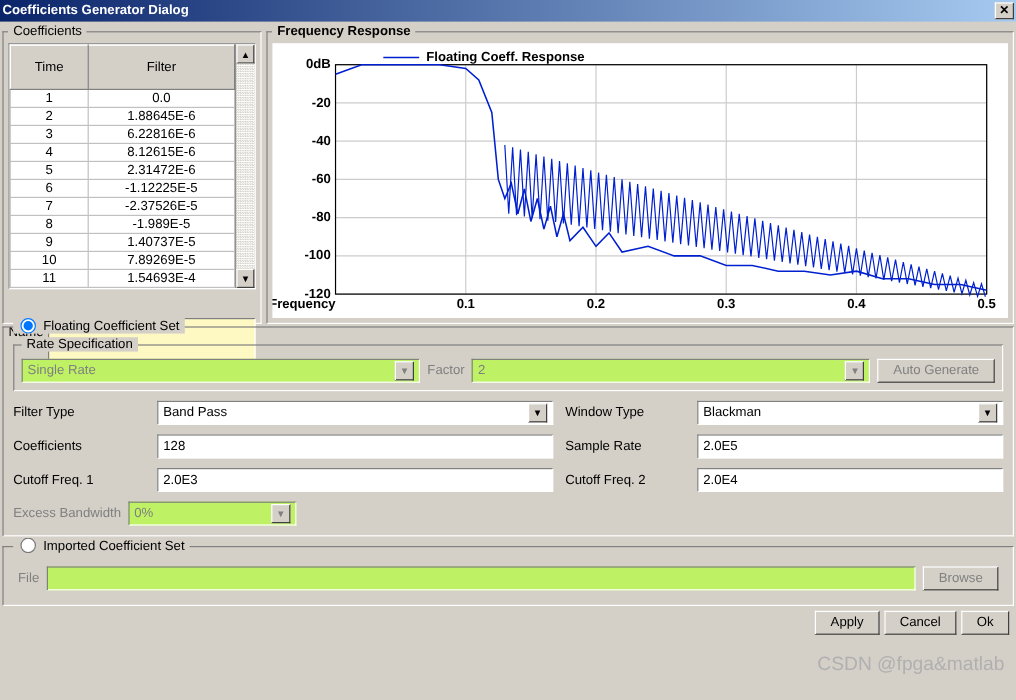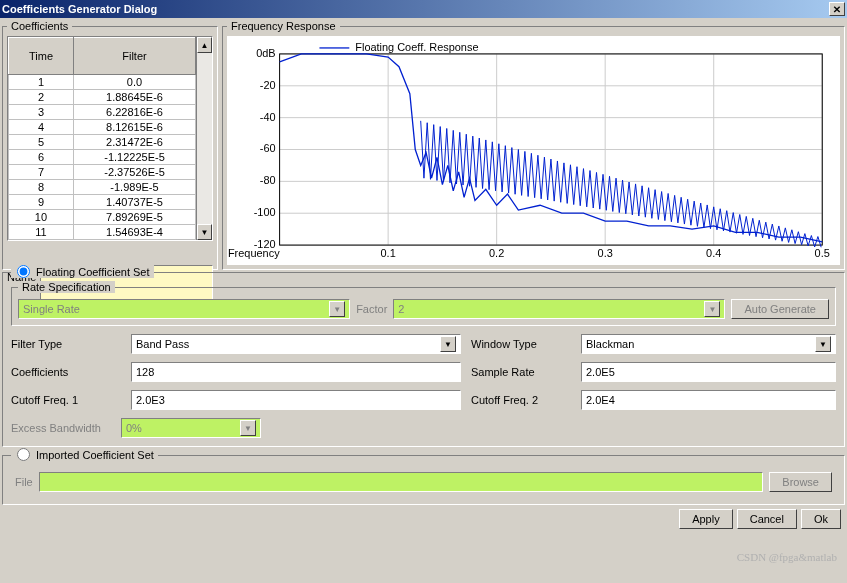--- a/index.html
+++ b/index.html
@@ -13,43 +13,43 @@
 .coeffs { width: 216px; display: flex; flex-direction: column; }
 .tbl-wrap { flex: 1; display: flex; border: 1px solid #808080; border-right-color: #fff; border-bottom-color: #fff; background: #fff; }
 .tbl { flex: 1; border-collapse: collapse; }
 .tbl th { background: #d4d0c8; border: 1px solid #808080; border-top-color: #fff; border-left-color: #fff; padding: 12px 6px; font-weight: normal; }
 .tbl td { border: 1px solid #c0c0c0; text-align: center; padding: 1px 4px; }
 .scrollbar { width: 16px; background: #d4d0c8; border-left: 1px solid #808080; display: flex; flex-direction: column; }
 .scroll-arrow { height: 16px; background: #d4d0c8; border: 1px solid #fff; border-right-color: #404040; border-bottom-color: #404040; display: flex; align-items: center; justify-content: center; font-size: 8px; }
 .scroll-track { flex: 1; background: repeating-conic-gradient(#d4d0c8 0% 25%, #fff 0% 50%) 50% / 2px 2px; }
 .name-row { display: flex; align-items: center; gap: 4px; margin-top: 4px; }
 .name-row input { flex: 1; border: 1px solid #808080; border-right-color: #fff; border-bottom-color: #fff; padding: 15px 4px; background: #fef9c3; margin-top: 20px; }
-.freq { flex: 1; }
+.freq { flex: 1; font-weight: bold; }
 .chart { background: #fff; width: 100%; height: 100%; position: relative; }
 .chart svg { width: 100%; height: 100%; }
 .mid-fieldset { position: relative; padding: 8px; }
 .radio-row { display: flex; align-items: center; gap: 4px; margin-bottom: 6px; }
 .radio-row input { margin: 0 2px; }
 .rate-spec { margin-bottom: 8px; padding: 6px; }
 .rate-row { display: flex; align-items: center; gap: 6px; }
 .select, .field-input { border: 1px solid #808080; border-right-color: #fff; border-bottom-color: #fff; background: #fff; padding: 2px 4px; height: 20px; }
 .select { display: flex; justify-content: space-between; align-items: center; }
 .select.disabled, .field-input.disabled { background: #bef264; color: #808080; }
 .dropdown-btn { width: 16px; height: 16px; background: #d4d0c8; border: 1px solid #fff; border-right-color: #404040; border-bottom-color: #404040; display: flex; align-items: center; justify-content: center; font-size: 8px; }
 .btn { background: #d4d0c8; border: 1px solid #fff; border-right-color: #404040; border-bottom-color: #404040; padding: 3px 12px; cursor: pointer; }
 .btn.disabled { color: #808080; }
 .form-grid { display: grid; grid-template-columns: 110px 330px 100px 1fr; gap: 8px 10px; align-items: center; margin-top: 4px; }
-.excess-row { display: flex; align-items: center; gap: 20px; margin-top: 8px; }
+.excess-row { display: flex; align-items: center; gap: 6px; margin-top: 8px; }
 .excess-row .select { width: 140px; }
 .imported { margin-top: 6px; padding: 12px; }
 .file-row { display: flex; align-items: center; gap: 6px; margin-top: 4px; }
 .file-row .field-input { flex: 1; }
 .file-row .btn { margin-left: auto; text-align: center; }
 .bottom-btns { display: flex; justify-content: flex-end; gap: 4px; padding: 2px 4px; }
-.watermark { position: absolute; bottom: 20px; right: 10px; color: #b0b0b0; font-size: 11px; pointer-events: none; font-family: Liberation Serif, serif; }
+.watermark { position: absolute; bottom: 20px; right: 10px; color: #b0b0b0; font-size: 16px; pointer-events: none; }
 </style>
 </head>
 <body>
 
 <div class="titlebar">
   <span>Coefficients Generator Dialog</span>
   <div class="close-btn">✕</div>
 </div>
 
 <div class="content">

